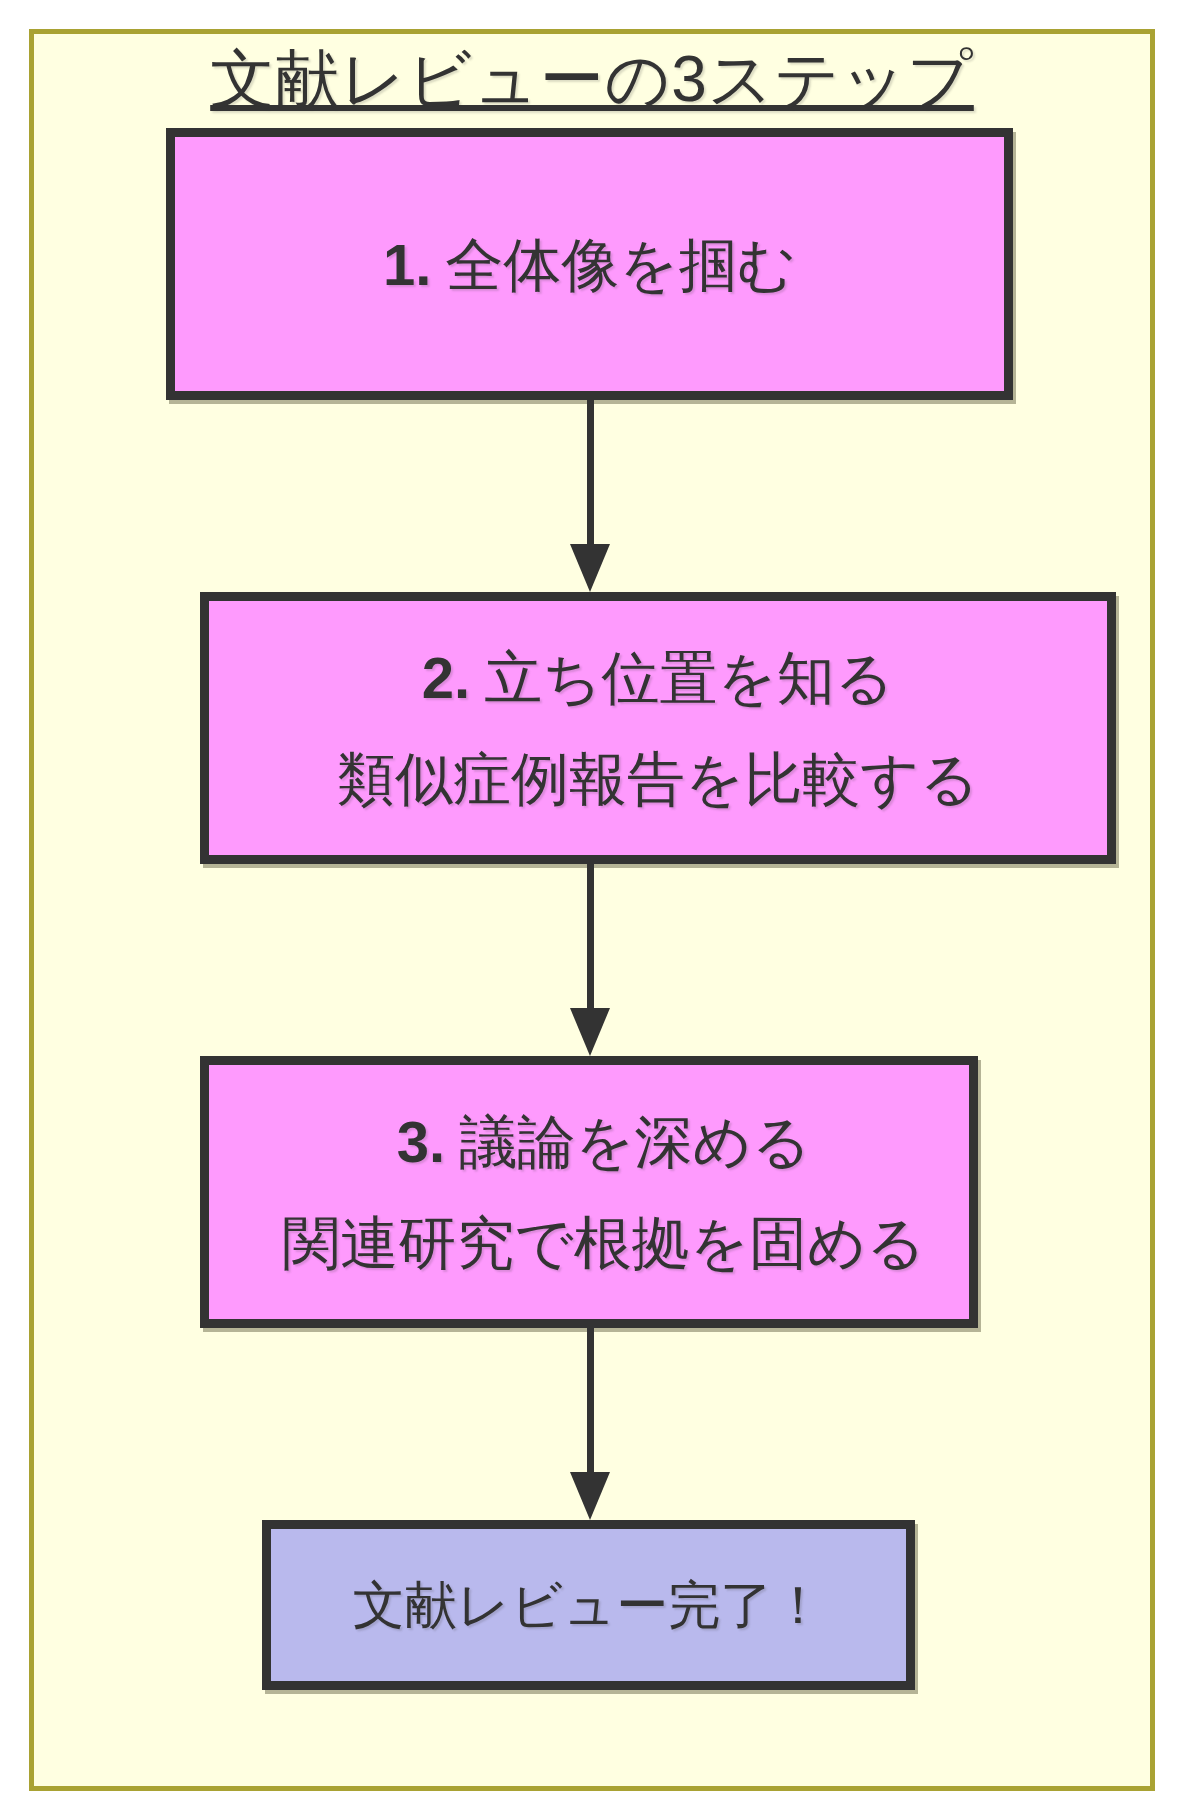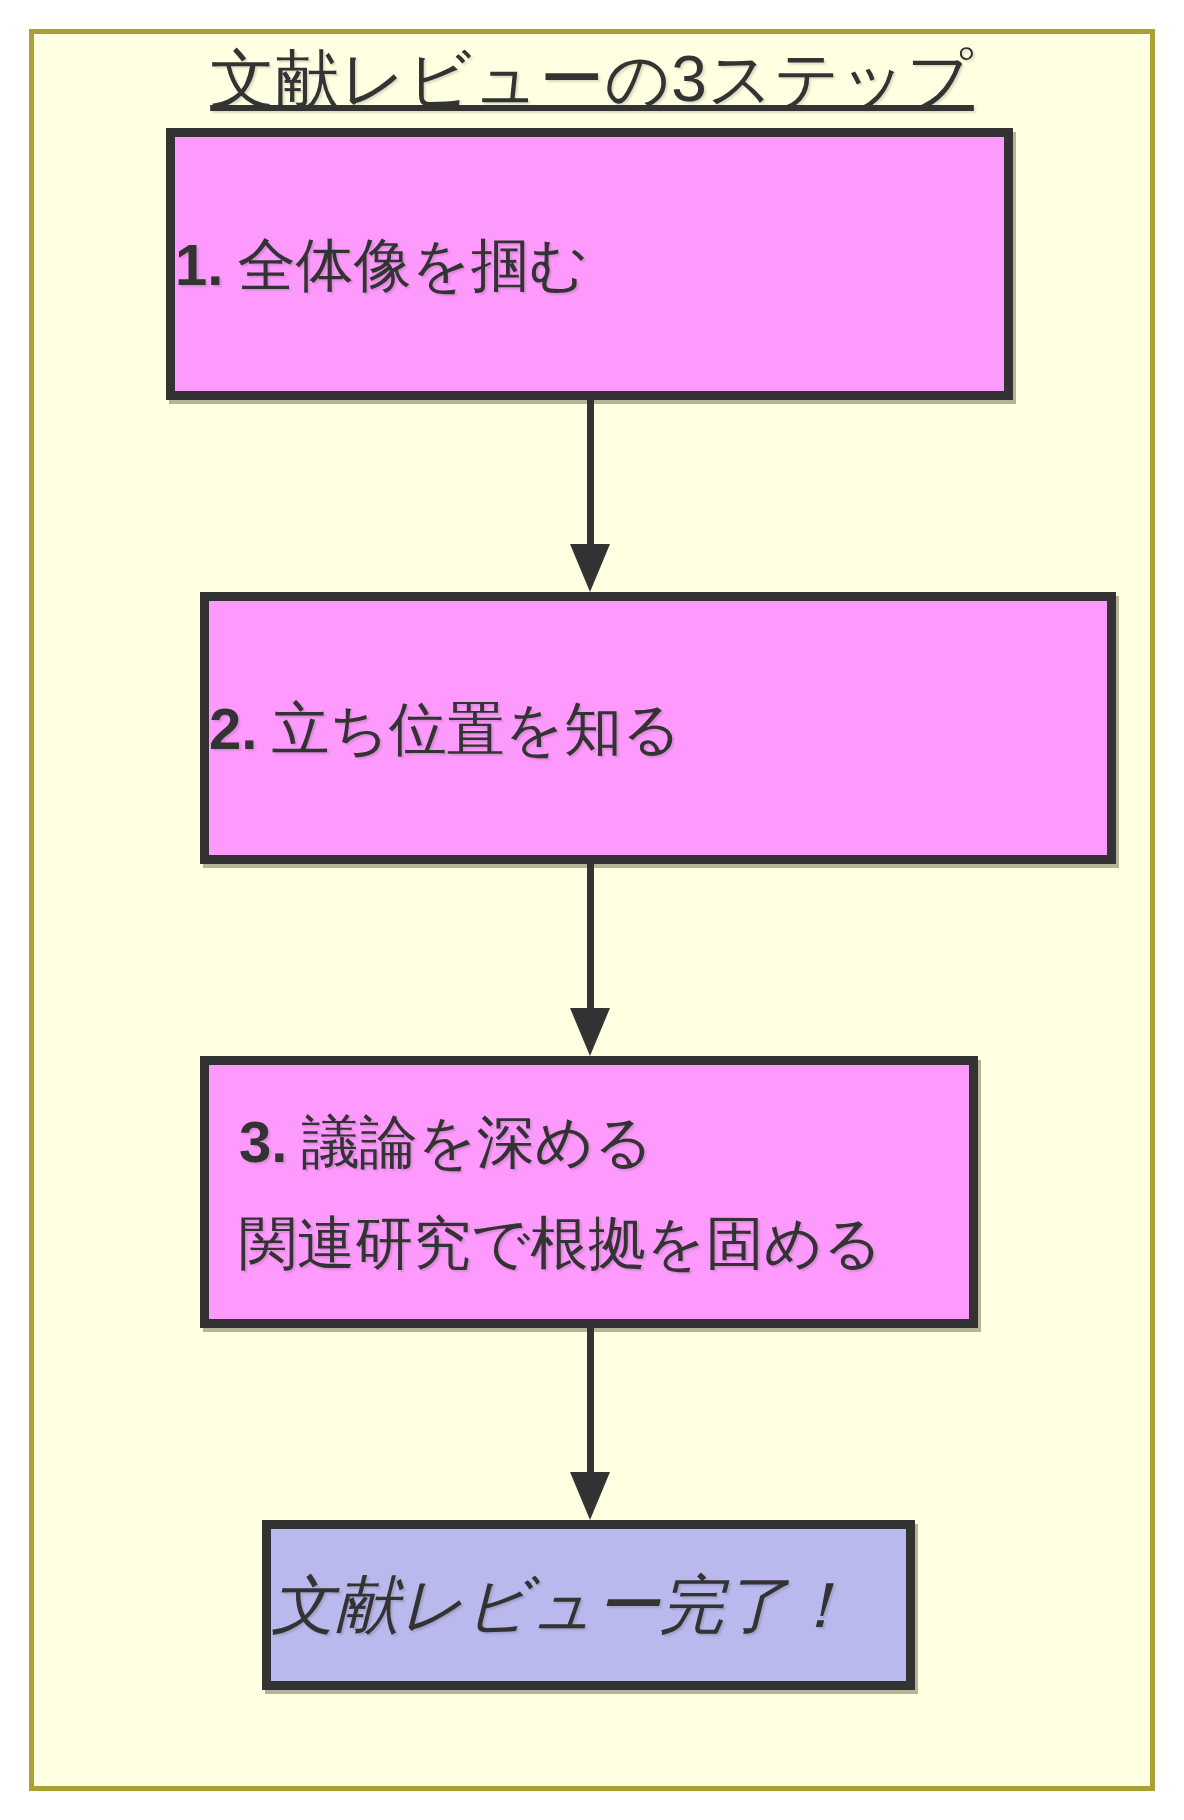--- a/index.html
+++ b/index.html
@@ -38,21 +38,21 @@
     text-shadow: 2px 2px 2px rgba(60,60,60,0.18);
     white-space: nowrap;
     text-decoration: underline;
   }
   .box {
     position: absolute;
     box-sizing: border-box;
     border: 9px solid #333333;
     display: flex;
     flex-direction: column;
-    align-items: flex-start;
+    align-items: center;
     justify-content: center;
     color: #333333;
     box-shadow: 3px 4px 0 rgba(90,88,60,0.45);
   }
   .step-box {
     background: #fe9afd;
   }
   .result-box {
     background: #b9b9ed;
   }
@@ -63,21 +63,21 @@
     text-shadow: 2px 2px 2px rgba(60,60,60,0.18);
   }
   .step-number {
     font-weight: bold;
     margin-right: 14px;
   }
   .box-1 { left: 166px; top: 128px; width: 847px; height: 272px; }
   .box-2 { left: 200px; top: 592px; width: 916px; height: 272px; }
   .box-3 { left: 200px; top: 1056px; width: 778px; height: 272px; padding-left: 30px; }
   .box-4 { left: 262px; top: 1520px; width: 653px; height: 170px; }
-  .result-box .line { font-size: 64px; font-style: italic; }
+  .result-box .line { font-size: 52px; }
 
   .arrow {
     position: absolute;
     width: 44px;
     margin-left: -22px;
     left: 590px;
   }
   .arrow .stem {
     position: absolute;
     left: 50%;
@@ -119,20 +119,21 @@
 
   <div class="arrow arrow-1">
     <div class="stem"></div>
     <div class="head"></div>
   </div>
 
   <div class="box step-box box-2">
     <div class="line">
       <span class="step-number">2.</span><span>立ち位置を知る</span>
     </div>
+    <div class="line">類似症例報告を比較する</div>
   </div>
 
   <div class="arrow arrow-2">
     <div class="stem"></div>
     <div class="head"></div>
   </div>
 
   <div class="box step-box box-3">
     <div class="line">
       <span class="step-number">3.</span><span>議論を深める</span>

